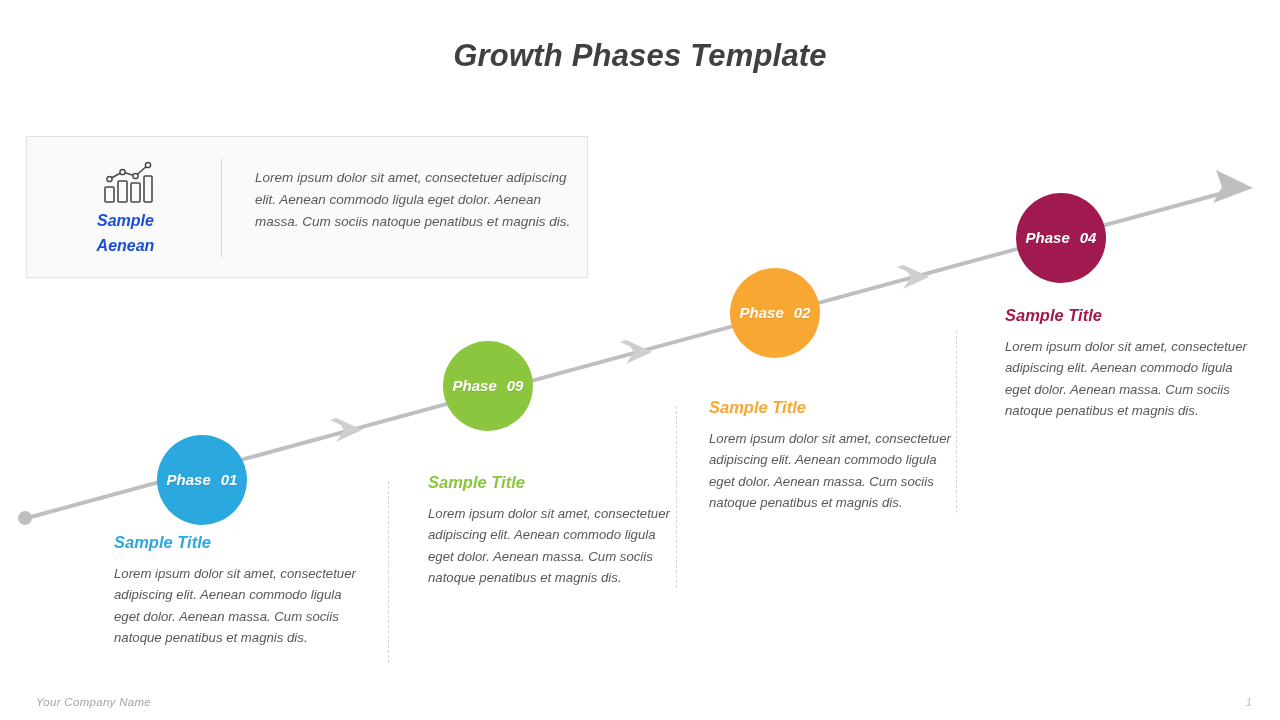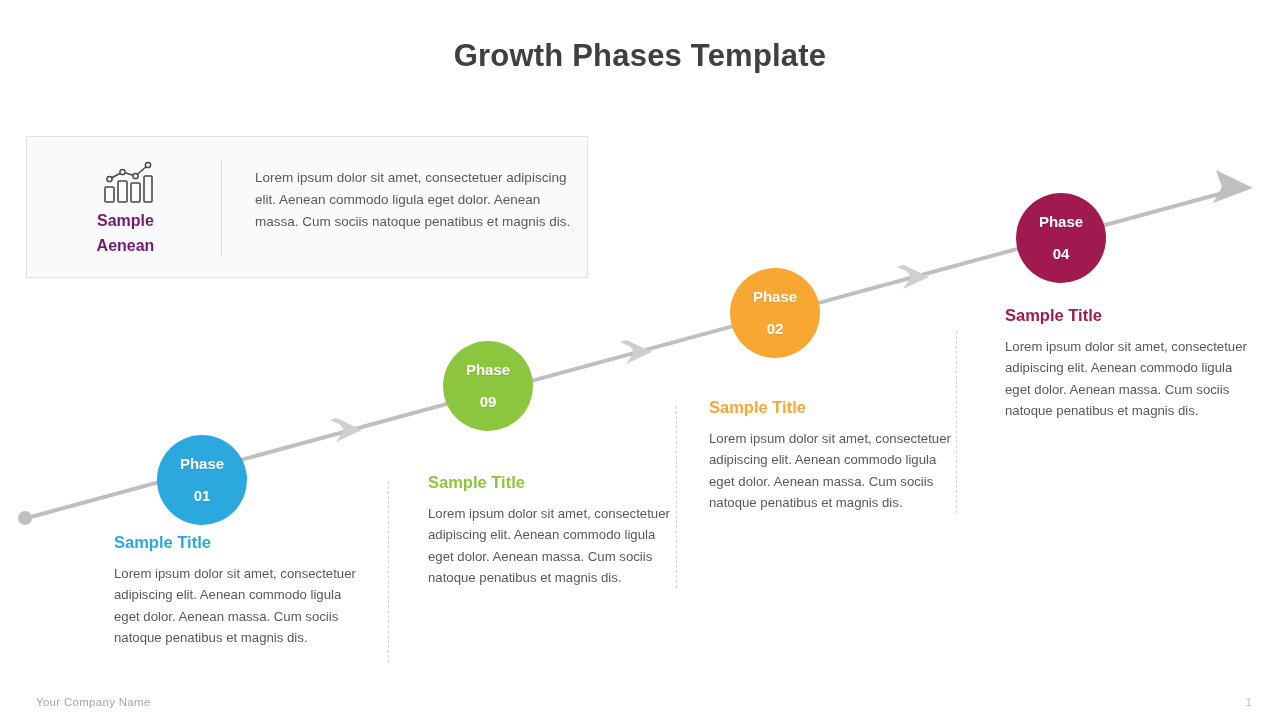--- a/index.html
+++ b/index.html
@@ -11,20 +11,21 @@
     height: 720px;
     background: #ffffff;
     font-family: "Liberation Sans", sans-serif;
     overflow: hidden;
   }
   #slide {
     position: relative;
     width: 1280px;
     height: 720px;
     background: #ffffff;
+    font-style: italic;
   }
 
   
   #page-title {
     position: absolute;
     left: 0;
     top: 38px;
     width: 1280px;
     text-align: center;
     font-size: 31px;
@@ -61,21 +62,21 @@
     width: 165px;
     text-align: center;
   }
   #info-icon {
     display: block;
     margin: 6px auto 4px auto;
   }
   #info-title {
     font-size: 16px;
     font-weight: bold;
-    color: #701a75;
+    color: #1d4ed8;
     line-height: 1.55;
   }
   #info-divider {
     position: absolute;
     left: 194px;
     top: 22px;
     width: 1px;
     height: 98px;
     background: #d9d9d9;
   }
@@ -90,21 +91,21 @@
   }
 
   
   .phase-circle {
     position: absolute;
     border-radius: 50%;
     color: #ffffff;
     font-size: 15px;
     font-weight: bold;
     display: flex;
-    flex-direction: column;
+    flex-direction: row;
     align-items: center;
     justify-content: center;
     line-height: 1.45;
     text-shadow: 0 1px 1px rgba(0,0,0,0.10);
     gap: 10px;
   }
   .phase-circle span { display: block; }
 
   
   .phase-block {

